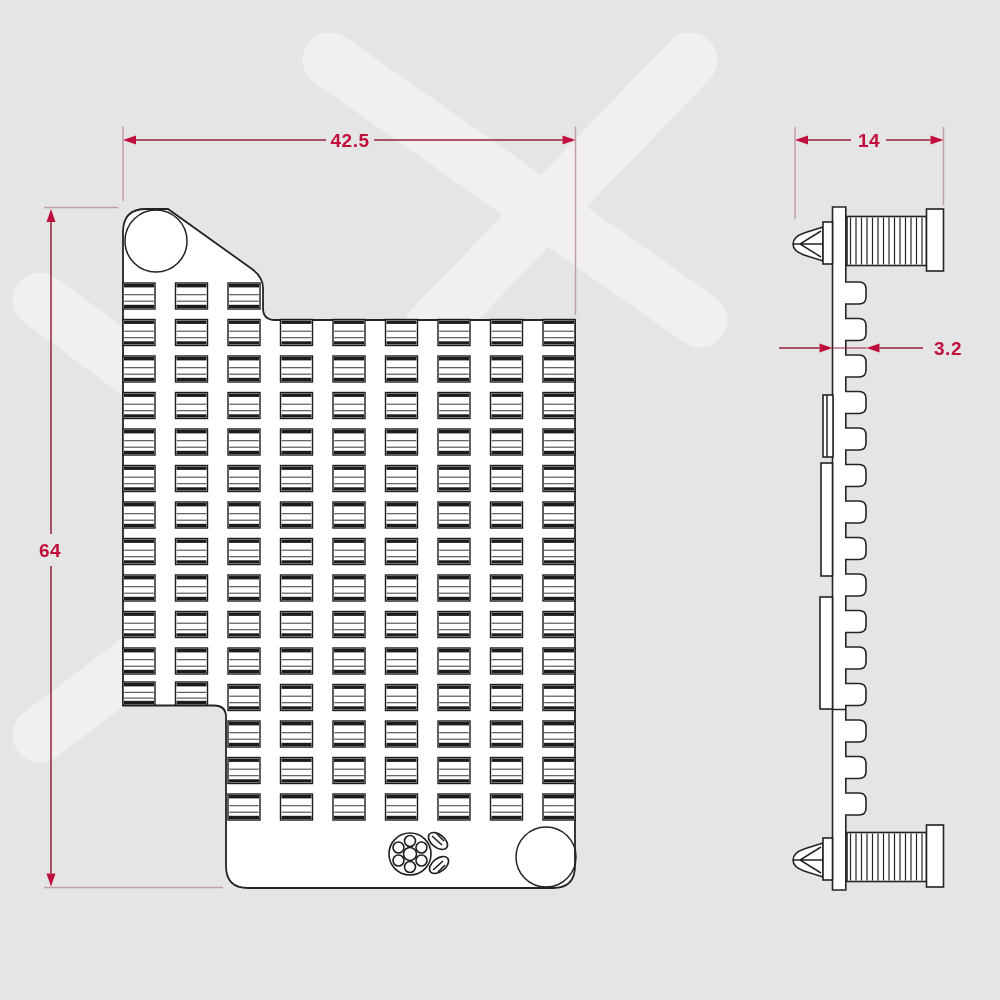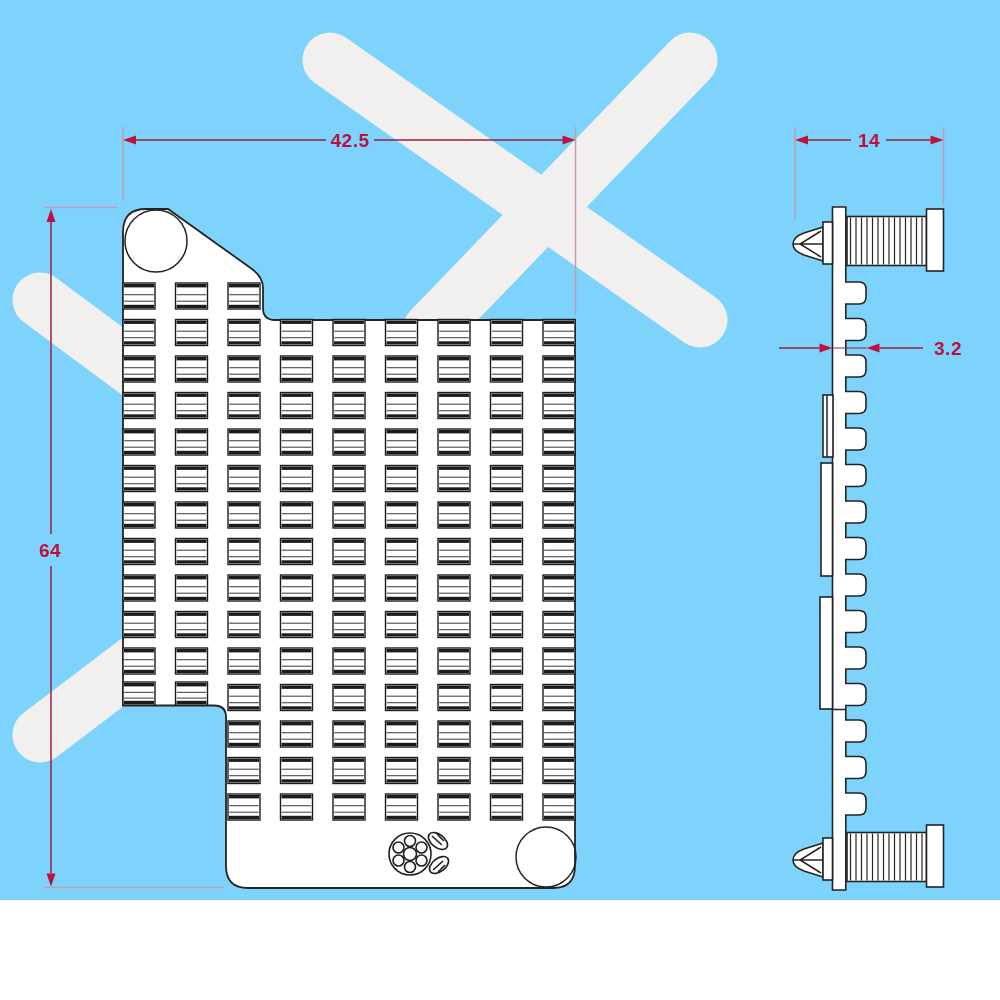--- a/index.html
+++ b/index.html
@@ -1,16 +1,16 @@
 <!DOCTYPE html>
 <html><head>
 <meta charset="utf-8">
 <style>
   html,body{margin:0;padding:0;background:#ffffff;}
-  .canvas{position:relative;width:1000px;height:900px;background:#7dd3fc;overflow:hidden;
+  .canvas{position:relative;width:1000px;height:1000px;background:#e5e5e5;overflow:hidden;
           font-family:"Liberation Sans",sans-serif;}
   svg{position:absolute;left:0;top:0;}
   .outline{fill:#ffffff;stroke:#242424;stroke-width:1.8;}
   .thin{fill:none;stroke:#242424;stroke-width:1.5;}
   .part{fill:#ffffff;stroke:#242424;stroke-width:1.6;}
   .slot-body{fill:#ffffff;stroke:#1c1c1c;stroke-width:1.4;}
   .slot-fill{fill:#1c1c1c;stroke:none;}
   .slot-line{stroke:#4a4a4a;stroke-width:1.1;}
   .logo{fill:none;stroke:#1f1f1f;stroke-width:1.6;}
   .dim-line{stroke:#96223a;stroke-width:1.5;fill:none;}

